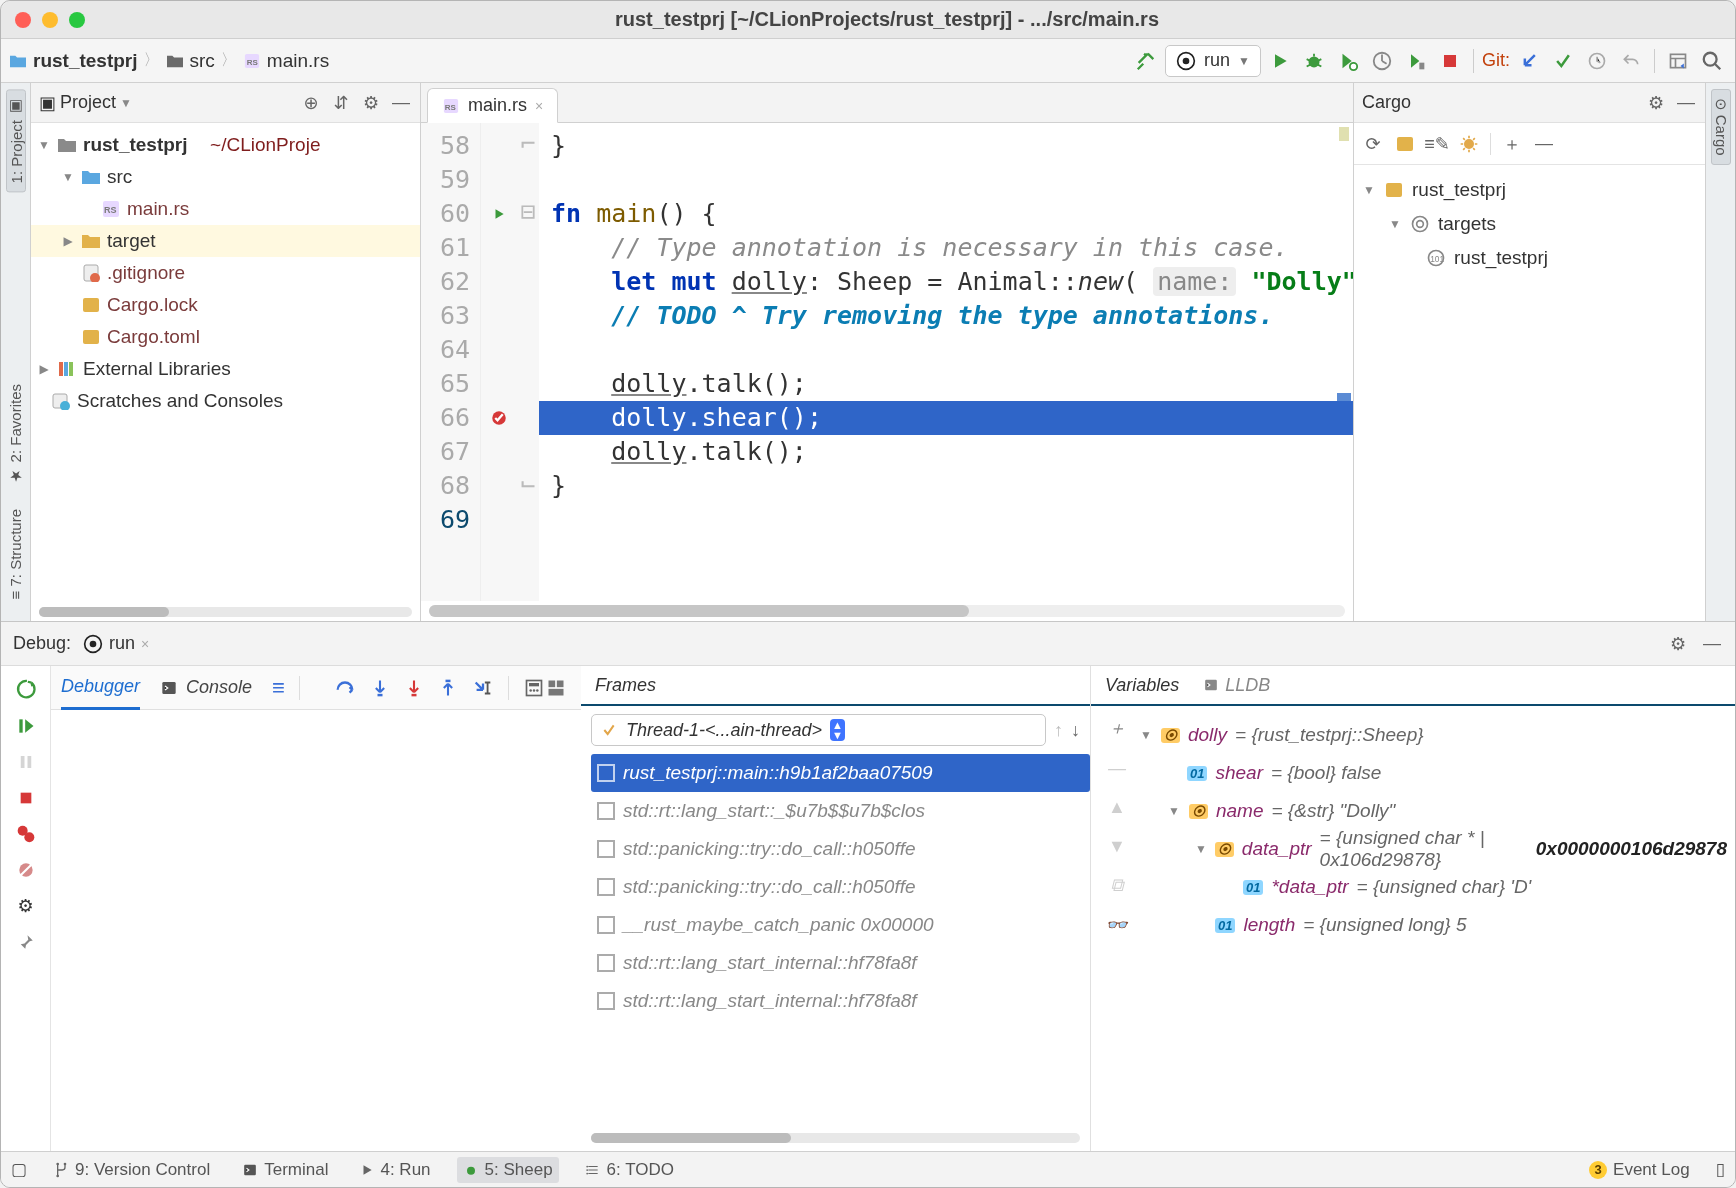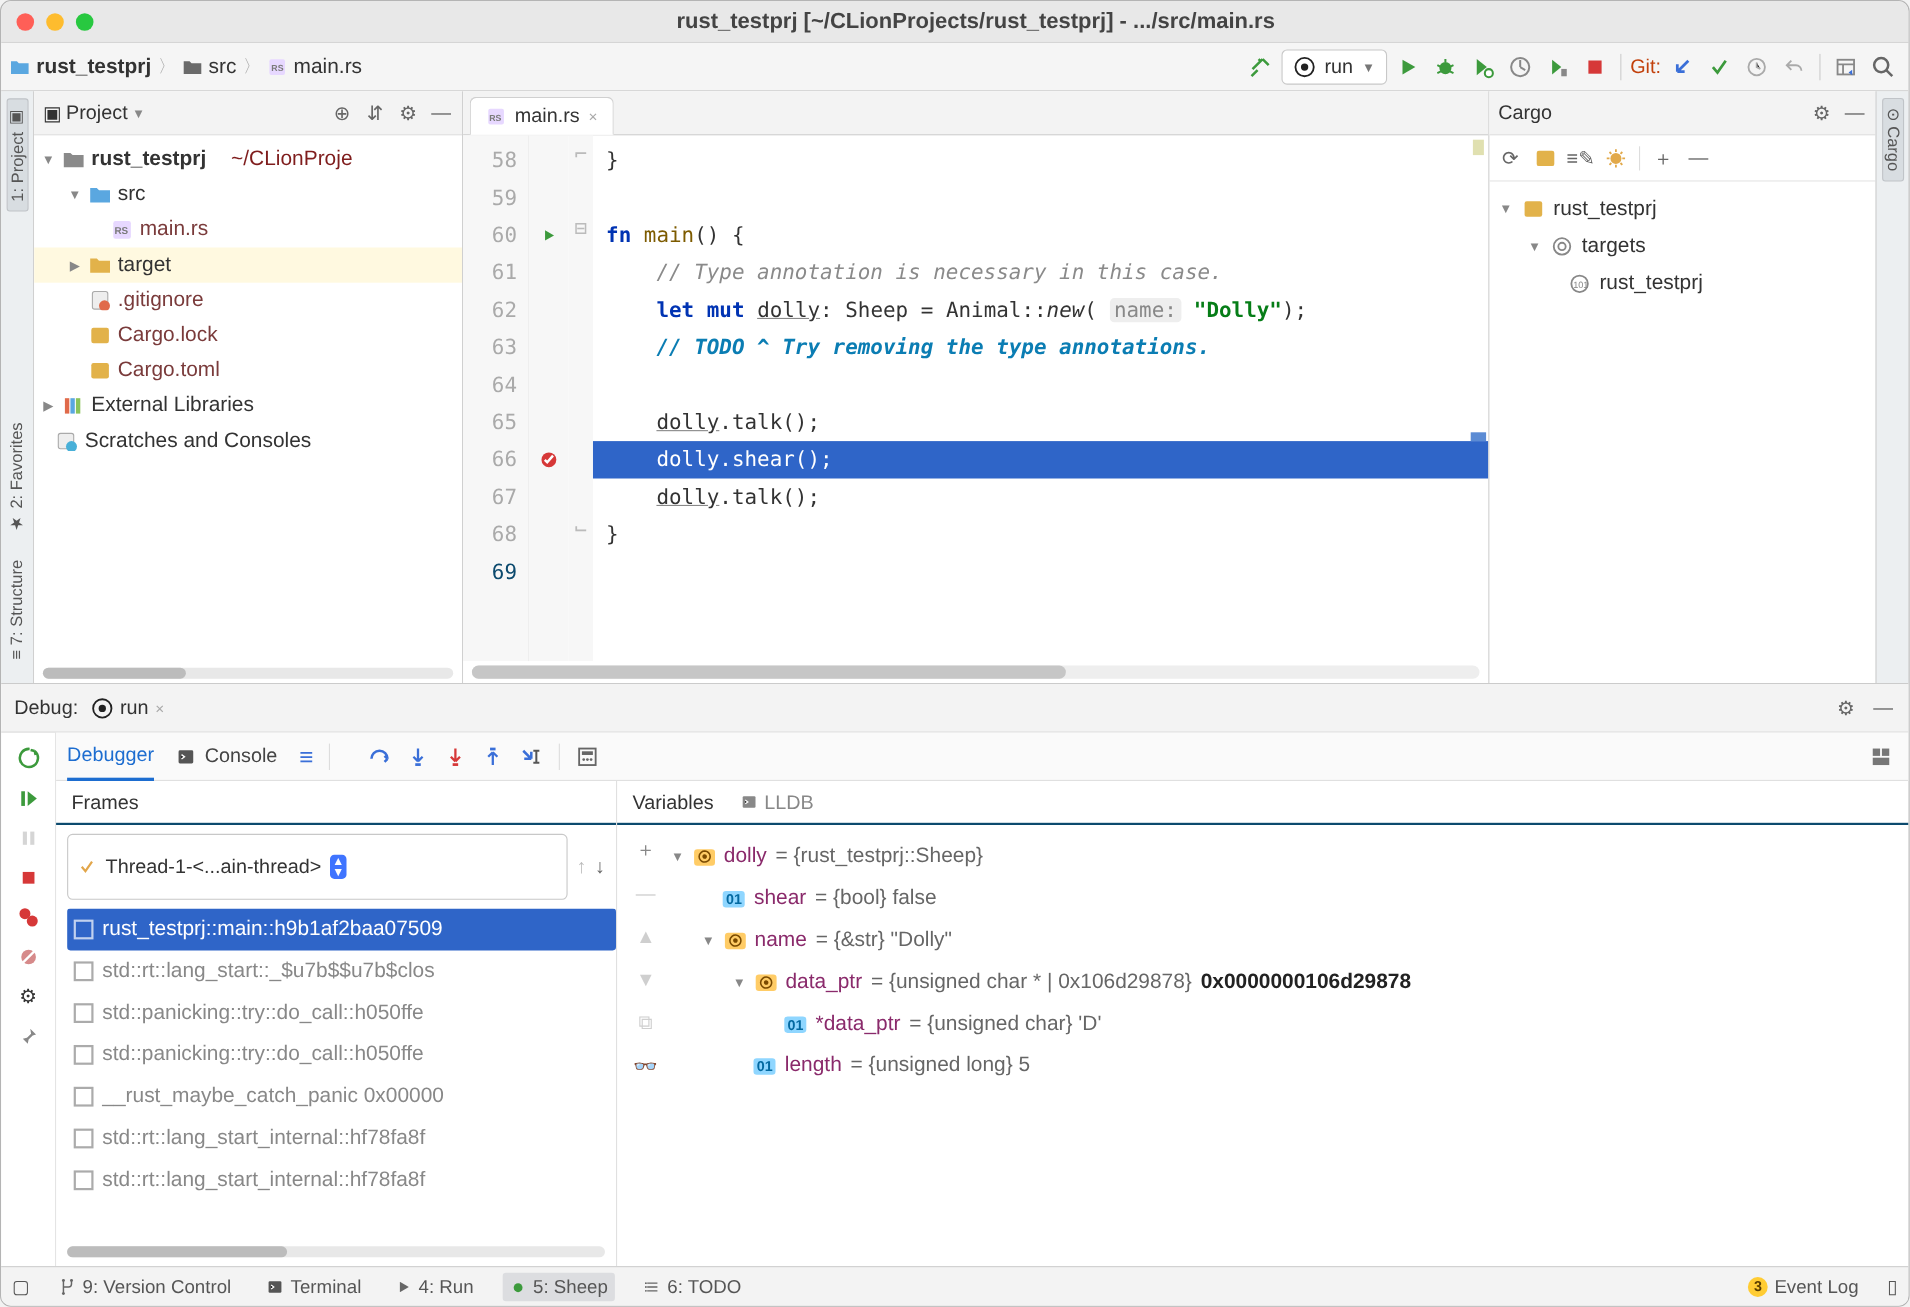--- a/index.html
+++ b/index.html
@@ -47,21 +47,21 @@
   .tlabel.maroon{color:#7a3b3b;}
   .tlabel.gray{color:#7f1d1d;}
   .tree-scroll{height:10px;background:#e8e8e8;margin:6px 8px 4px;border-radius:5px;position:relative;}
   .tree-thumb{position:absolute;height:10px;background:#bcbcbc;border-radius:5px;left:0;width:130px;}
 
   .editor-area{flex:1;display:flex;flex-direction:column;min-width:0;background:#fff;}
   .tabs{height:40px;display:flex;align-items:flex-end;background:#f3f3f3;border-bottom:1px solid #d0d0d0;}
   .tab{display:flex;align-items:center;gap:8px;padding:6px 14px;background:#fff;border:1px solid #d0d0d0;border-bottom:1px solid #fff;border-radius:6px 6px 0 0;margin-left:6px;position:relative;top:1px;}
   .tab .close{color:#aaa;font-size:14px;cursor:pointer;}
   
-  .code{flex:1;display:flex;font-family:Menlo,Consolas,monospace;font-size:19px;min-height:0;justify-content:space-between;}
+  .code{flex:1;display:flex;font-family:Menlo,Consolas,monospace;font-size:25px;min-height:0;justify-content:space-between;}
   .gut-nums{width:60px;background:#f7f7f7;color:#aaa;text-align:right;padding:6px 10px 0 0;border-right:1px solid #eee;}
   .gut-nums div{height:34px;line-height:34px;}
   .gut-icons{width:36px;background:#f7f7f7;padding-top:6px;}
   .gut-icons div{height:34px;display:flex;align-items:center;justify-content:center;}
   .code-body{flex:1;overflow:auto;padding-top:6px;position:relative;}
   .code-line{height:34px;line-height:34px;white-space:pre;padding-left:12px;}
   .code-line.cursel{background:#2f65c8;color:#fff;}
   .kw{color:#0033b3;font-weight:600;}
   .fn{color:#7d5b00;}
   .cm{color:#8a8a8a;font-style:italic;}
@@ -84,21 +84,21 @@
   .debug-hdr .spacer{flex:1;}
   .debug-tabs{height:44px;display:flex;align-items:center;border-bottom:1px solid #e0e0e0;background:#fafafa;}
   .dbg-vtool{width:50px;display:flex;flex-direction:column;align-items:center;gap:8px;padding-top:10px;border-right:1px solid #e4e4e4;}
   .dbg-vtool .b{width:28px;height:28px;display:flex;align-items:center;justify-content:center;cursor:pointer;}
   .dbg-body{flex:1;display:flex;min-height:0;}
   .dbg-col{display:flex;flex-direction:column;}
   .frames{width:510px;border-right:1px solid #e0e0e0;}
   .frames-hdr, .vars-hdr{height:40px;display:flex;align-items:center;padding:0 14px;border-bottom:2px solid #0c4a6e;color:#333;gap:24px;}
   .vars-hdr .sub{color:#888;display:flex;align-items:center;gap:6px;}
   .thread-sel{margin:8px 10px 4px;display:flex;align-items:center;gap:8px;}
-  .thread-sel .box{flex:1;border:1px solid #c8c8c8;border-radius:5px;padding:18px 8px;display:flex;align-items:center;gap:8px;background:#fff;}
+  .thread-sel .box{flex:1;border:1px solid #c8c8c8;border-radius:5px;padding:4px 8px;display:flex;align-items:center;gap:8px;background:#fff;}
   .caret-blue{background:#3f74ff;color:#fff;font-size:11px;border-radius:4px;padding:1px 2px;line-height:10px;}
   .stack-list{flex:1;overflow:auto;margin:4px 0 8px 10px;}
   .stack-row{height:38px;display:flex;align-items:center;gap:8px;padding:0 6px;color:#888;white-space:nowrap;font-size:19px;}
   .stack-row.sel{background:#2f65c8;color:#fff;border-radius:3px;}
   .stack-ic{width:18px;height:18px;border:2px solid currentColor;opacity:.7;}
   .vars{flex:1;}
   .vars-body{flex:1;padding:10px 8px;display:flex;gap:4px;}
   .vars-tool{width:36px;display:flex;flex-direction:column;align-items:center;gap:18px;color:#888;}
   .vartree{flex:1;font-size:19px;}
   .vr{height:38px;display:flex;align-items:center;gap:8px;}
@@ -529,21 +529,21 @@
           </svg>
         </div>
       <div class="b">⚙</div>
       <div class="b">
           <svg width="18" height="18" viewBox="0 0 24 24">
             <path fill="#888" d="M14 3l7 7-4 1-5 5-1 5-3-3-5 5 5-5-3-3 5-1 5-5z"></path>
           </svg>
         </div>
     </div>
 
-    <div style="flex:1;display:flex;flex-direction:column;min-width:0;">
+    <div style="flex:1;display:flex;flex-direction:row;min-width:0;font-style:italic;">
       <div class="debug-tabs">
         <div class="dtabs">
           <div class="dtab active">
               <span>Debugger</span>
             </div>
           <div class="dtab">
               <svg width="18" height="16" viewBox="0 0 24 24">
                 <rect x="2" y="3" width="20" height="18" rx="2" fill="#555"></rect>
                 <path stroke="#fff" stroke-width="2" d="M6 9l4 3-4 3"></path>
               </svg>

